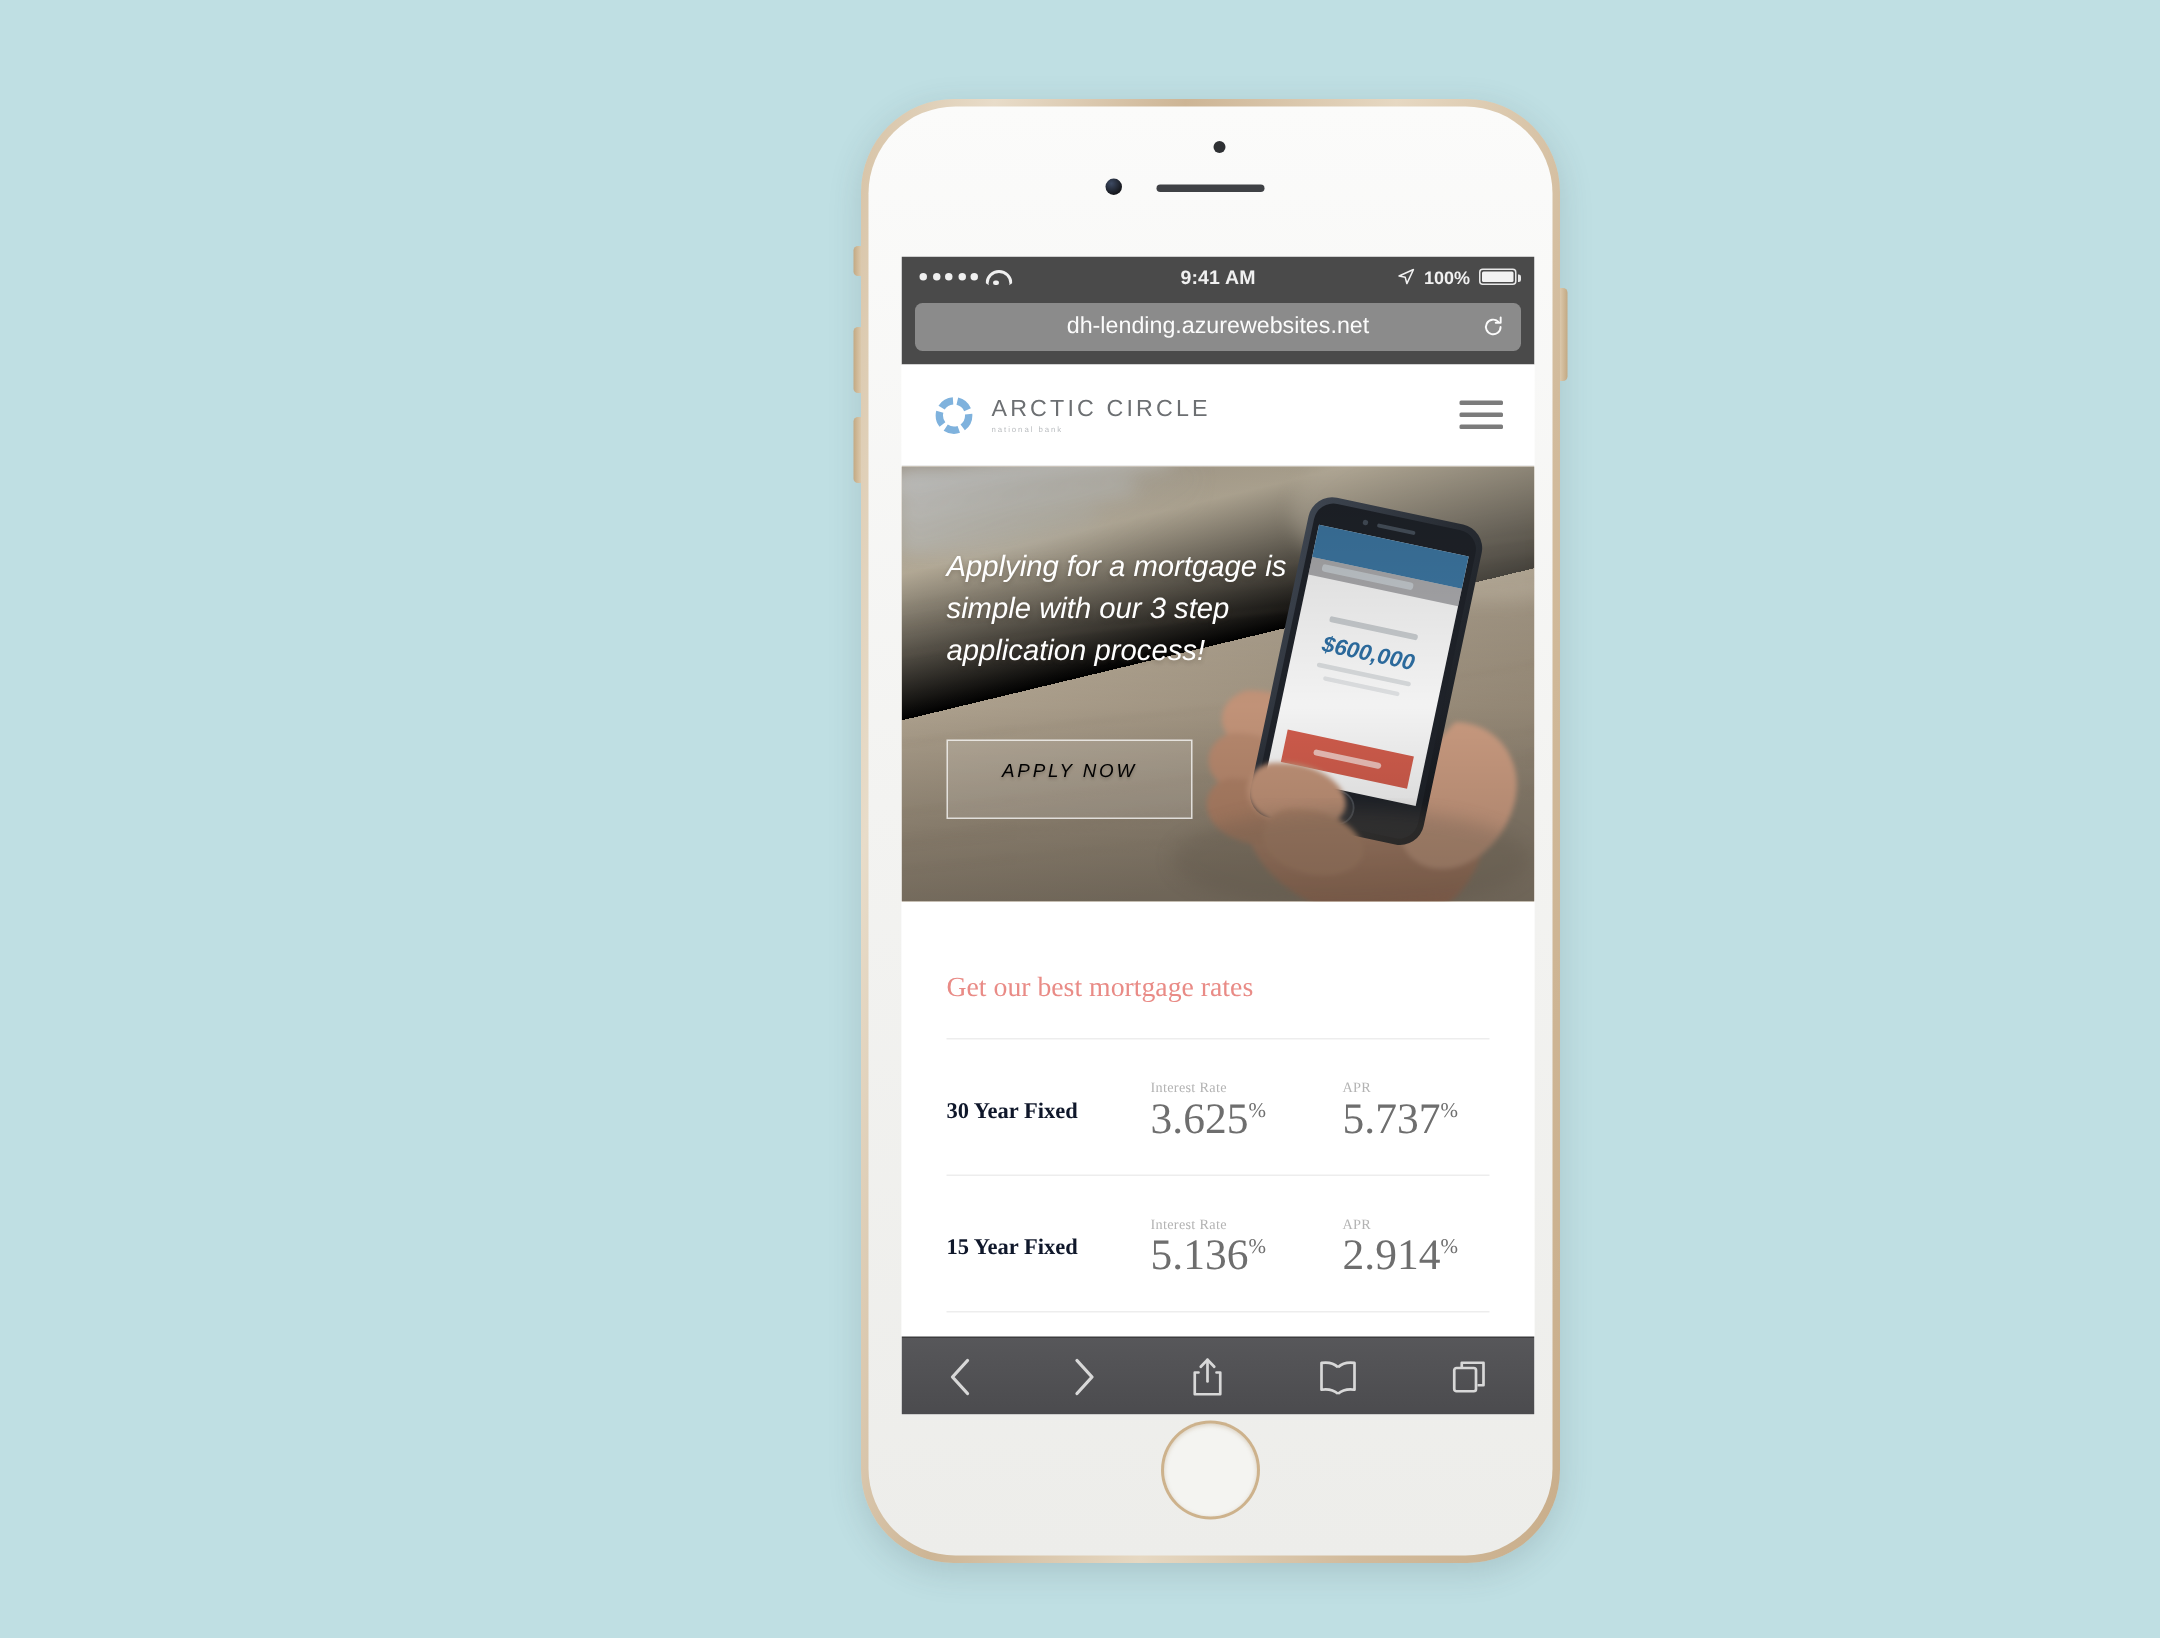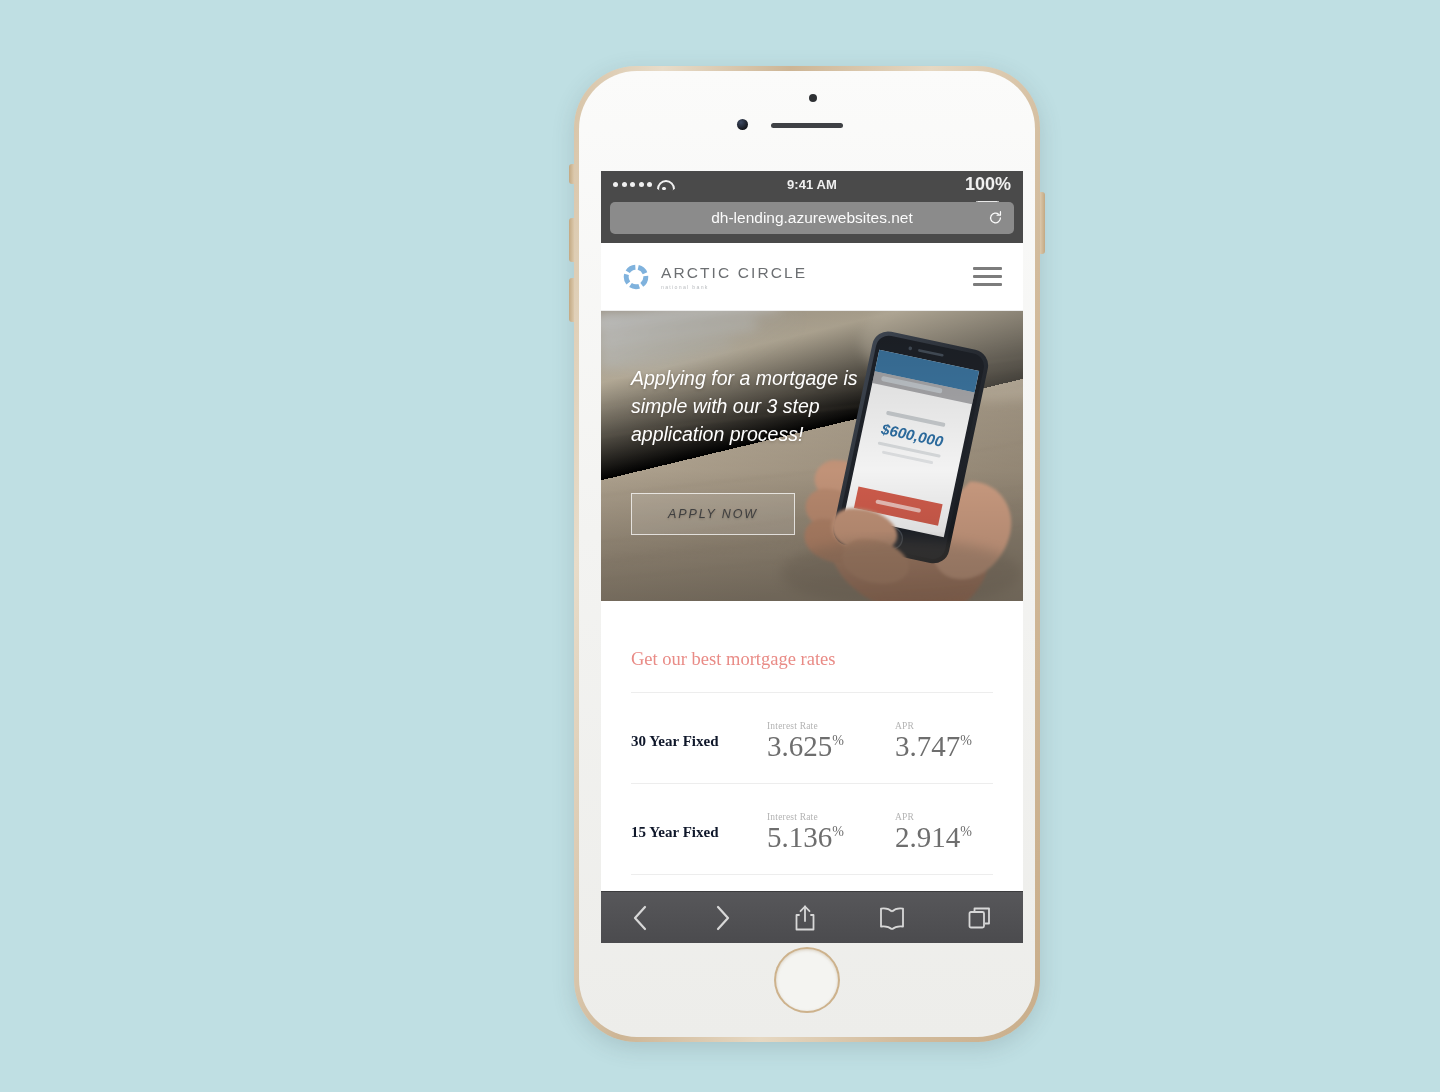--- a/index.html
+++ b/index.html
@@ -81,21 +81,21 @@
     clip-path:polygon(0 0,100% 0,100% 48%,50% 80%,0 48%);
   }
   .wifi::after {
     content:""; position:absolute; left:5.2px; bottom:0px;
     width:3.4px; height:3.4px; border-radius:50%; background:#f0f0f0;
   }
   .sb-time {
     position:absolute; left:0; right:0; text-align:center;
     font-weight:bold; font-size:13px; letter-spacing:.1px;
   }
-  .sb-right { margin-left:auto; display:flex; align-items:center; gap:6px; font-weight:bold; font-size:18px;flex-direction:column;}
+  .sb-right { margin-left:auto; display:flex; align-items:center; gap:6px; font-weight:bold; font-size:12px;}
   .loc-arrow { width:11px; height:11px; }
   .battery {
     width:25px; height:11.5px; border:1.3px solid #e8e8e8; border-radius:2.5px;
     position:relative; padding:1.3px;
   }
   .battery::after {
     content:""; position:absolute; right:-4px; top:3.3px;
     width:2.4px; height:4.6px; border-radius:0 1.5px 1.5px 0; background:#e8e8e8;
   }
   .battery span { display:block; height:100%; width:100%; background:#f2f2f2; border-radius:1px; }
@@ -138,24 +138,24 @@
   .hero-bg { position:absolute; inset:0; }
   .hero-content {
     position:absolute; left:30px; top:54px; z-index:4;
   }
   .hero-title {
     color:#fff; font-size:19.5px; line-height:1.43; font-weight:400;
     text-shadow:0 1px 3px rgba(60,50,40,.32); max-width:228px;
   }
   .apply-btn {
     display:block; margin-top:44px;
-    width:164px; height:42px; line-height:40px; text-align:center;
+    width:164px; height:53px; line-height:40px; text-align:center;
     border:1.6px solid rgba(255,255,255,.72);
     background:rgba(255,255,255,.12);
-    color:#404040; font-size:12.5px; letter-spacing:1.9px; font-weight:400;
+    color:#000000; font-size:12.5px; letter-spacing:1.9px; font-weight:400;
     text-shadow:0 1px 2px rgba(60,50,40,.3); cursor:pointer;
   }
 
   
   .rates { padding:0 30px; background:#fff;font-family:Liberation Serif, serif; }
   .rates-title {
     color:#e98b86; font-size:18.5px; font-weight:400;
     padding:48px 0 22px;
   }
   .rates-rule { height:1px; background:#ededed; }
@@ -379,21 +379,21 @@
           <div class="rates-rule"></div>
 
           <div class="rate-row">
             <div class="rate-term">30 Year Fixed</div>
             <div class="rate-cell">
               <div class="rate-label">Interest Rate</div>
               <div class="rate-val"><span>3.625</span><sup>%</sup></div>
             </div>
             <div class="rate-cell">
               <div class="rate-label">APR</div>
-              <div class="rate-val"><span>3.747</span><sup>%</sup></div>
+              <div class="rate-val"><span>5.737</span><sup>%</sup></div>
             </div>
           </div>
 
           <div class="rate-row">
             <div class="rate-term">15 Year Fixed</div>
             <div class="rate-cell">
               <div class="rate-label">Interest Rate</div>
               <div class="rate-val"><span>5.136</span><sup>%</sup></div>
             </div>
             <div class="rate-cell">

